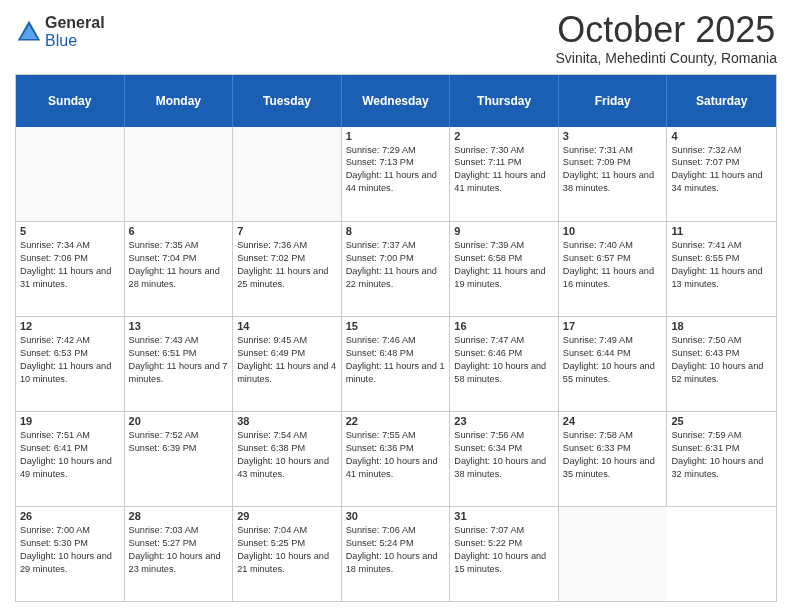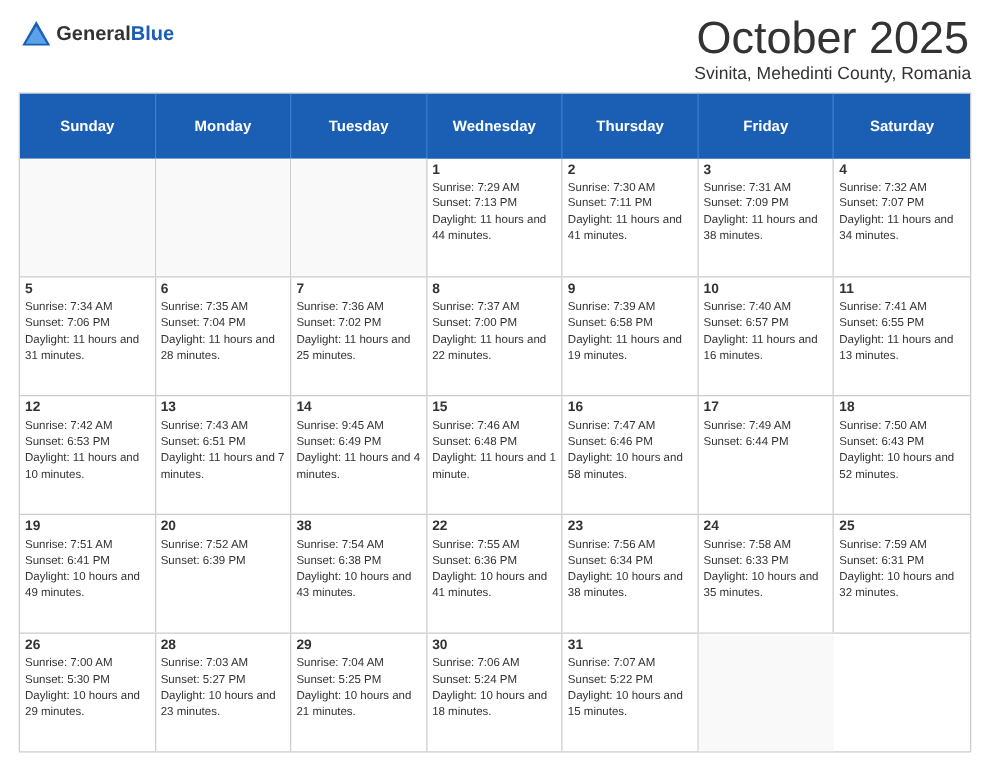--- a/index.html
+++ b/index.html
@@ -23,31 +23,31 @@
       justify-content: space-between;
       margin-bottom: 8px;
     }
     .logo {
       display: flex;
       align-items: center;
       margin-top: 4px;
     }
     .logo-text {
       display: flex;
-      flex-direction: row;
+      flex-direction: column;
       line-height: 1.1;
     }
     .logo-general {
       font-size: 16px;
       font-weight: bold;
       color: #333;
     }
     .logo-blue {
       font-size: 16px;
-      font-weight: bold;
+      font-weight: normal;
       color: #1a5fb4;
     }
     .logo-icon {
       width: 28px;
       height: 28px;
       margin-right: 2px;
     }
     .header-right {
       text-align: center;
     }
@@ -254,20 +254,21 @@
           <div class="cal-cell">
             <div class="day-number">16</div>
             <div class="cell-line">Sunrise: 7:47 AM</div>
             <div class="cell-line">Sunset: 6:46 PM</div>
             <div class="cell-line">Daylight: 10 hours and 58 minutes.</div>
           </div>
           <div class="cal-cell">
             <div class="day-number">17</div>
             <div class="cell-line">Sunrise: 7:49 AM</div>
             <div class="cell-line">Sunset: 6:44 PM</div>
+            <div class="cell-line">Daylight: 10 hours and 55 minutes.</div>
           </div>
           <div class="cal-cell">
             <div class="day-number">18</div>
             <div class="cell-line">Sunrise: 7:50 AM</div>
             <div class="cell-line">Sunset: 6:43 PM</div>
             <div class="cell-line">Daylight: 10 hours and 52 minutes.</div>
           </div>
         </div>
         <div class="cal-row">
           <div class="cal-cell">

